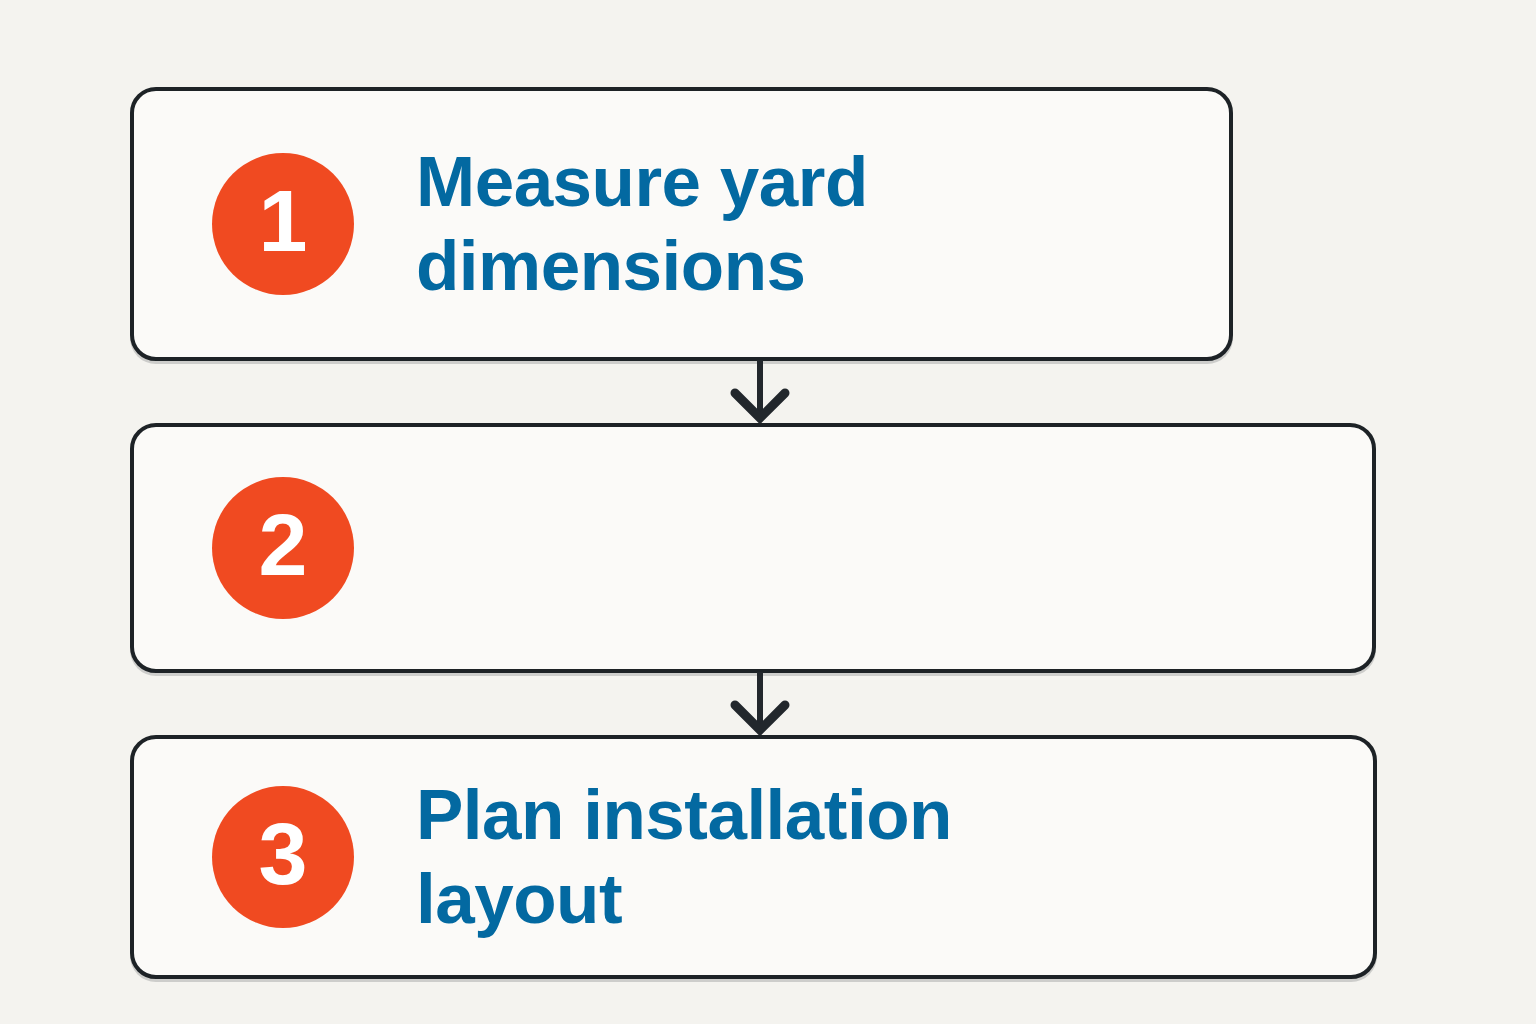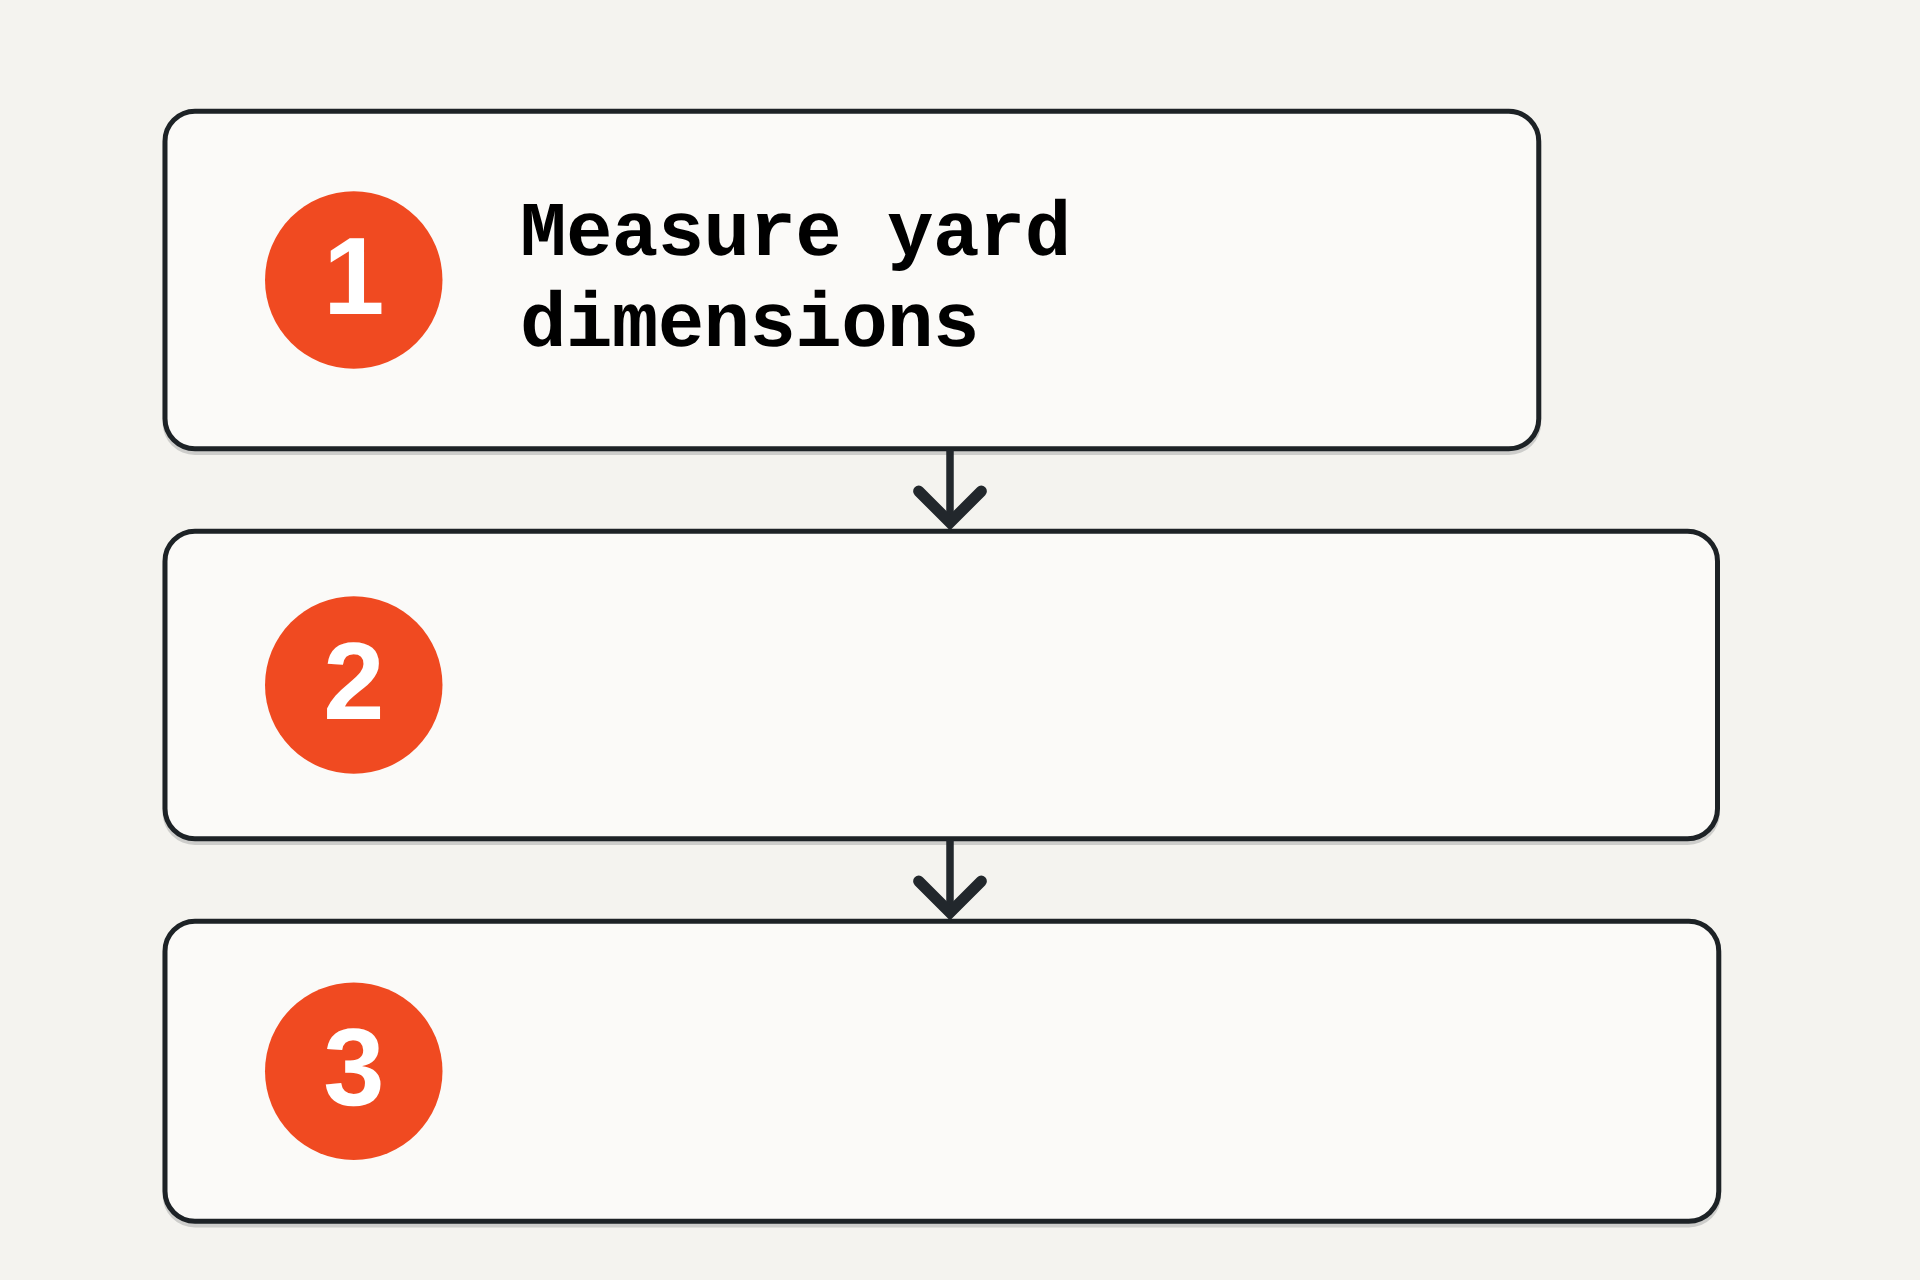--- a/index.html
+++ b/index.html
@@ -47,27 +47,26 @@
     align-items: center;
     justify-content: center;
     font-size: 88px;
     font-weight: 700;
     line-height: 1;
     margin-right: 62px;
     padding-bottom: 6px;
   }
 
   .step-label {
-    font-size: 62px;
+    font-size: 71px;
     font-weight: 700;
     line-height: 1.18;
     letter-spacing: -0.5px;
-    color: #000000;
+    color: #0369a1;
     white-space: pre-line;
-    font-family: Liberation Mono, monospace;
   }
 
   .arrow {
     position: absolute;
     left: 716px;
     width: 88px;
     height: 64px;
   }
   #arrow-1 { top: 360px; }
   #arrow-2 { top: 672px; }
@@ -98,15 +97,17 @@
 
   <div class="arrow" id="arrow-2">
     <svg viewBox="0 0 88 64" xmlns="http://www.w3.org/2000/svg" aria-hidden="true">
       <line x1="44" y1="0" x2="44" y2="55" stroke="#22272C" stroke-width="6"></line>
       <polyline points="19,33 44,58 69,33" fill="none" stroke="#22272C" stroke-width="9" stroke-linecap="round" stroke-linejoin="miter"></polyline>
     </svg>
   </div>
 
   <div class="step-box" id="box-3">
     <div class="num-badge">3</div>
+    <div class="step-label">Plan installation
+layout</div>
   </div>
 
 </div>
 
 </body></html>

